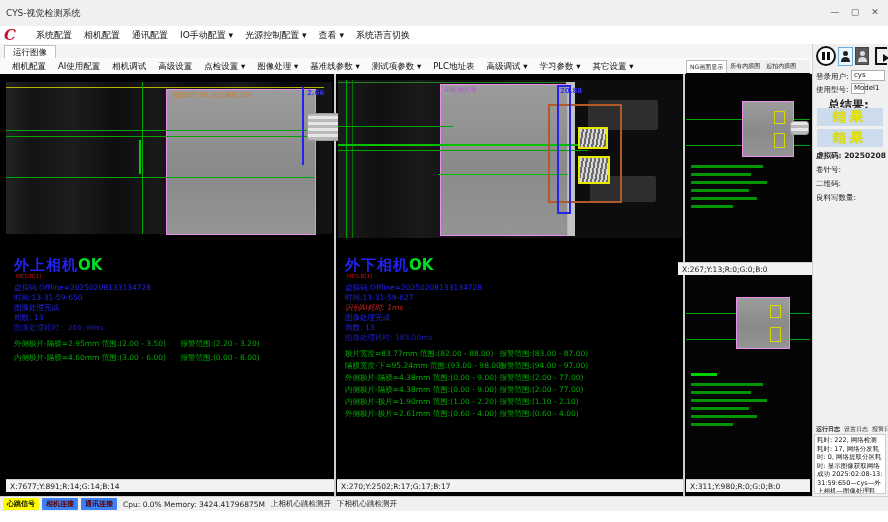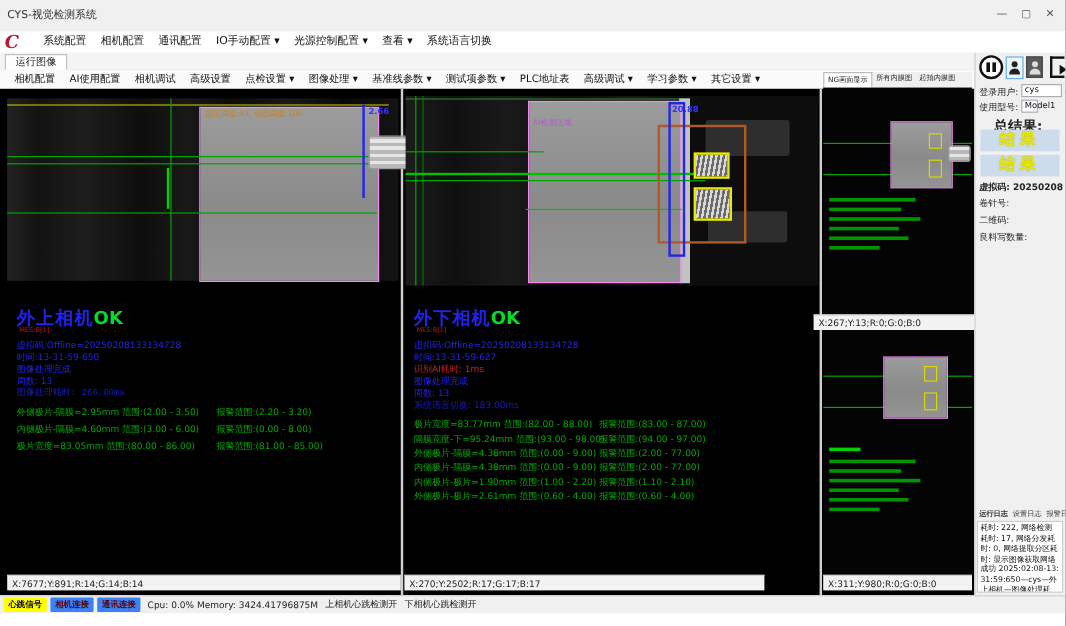--- a/index.html
+++ b/index.html
@@ -39,36 +39,36 @@
     background:linear-gradient(90deg,#232323 0%,#131313 8%,#1d1d1d 20%,#0e0e0e 34%,#191919 46%,#0c0c0c 58%,#1a1a1a 72%,#090909 86%,#141414 100%);}
   .img-right{left:338px;top:80px;width:344px;height:158px;
     background:linear-gradient(90deg,#1c1c1c 0%,#101010 12%,#1a1a1a 24%,#0d0d0d 40%,#161616 55%,#0a0a0a 70%,#101010 100%);}
   .cell{background:linear-gradient(180deg,#9c9c9c,#8a8a8a 55%,#949494);border:1px solid #f08cf0;}
   .gline{background:#00a400;}
   .gvline{background:#00a400;}
   .yline{background:#b4b400;}
   .bluevline{background:#2424ee;}
   .blue-label{color:#3434ff;font-size:7px;font-weight:bold;white-space:nowrap;}
   .orange-label{color:#c87f2a;font-size:6.5px;white-space:nowrap;}
-  .purple-label{color:#b257d6;font-size:6.5px;white-space:nowrap;margin-top:12px;}
+  .purple-label{color:#b257d6;font-size:6.5px;white-space:nowrap;}
   .connector{background:repeating-linear-gradient(0deg,#b9b9b9 0 3px,#e6e6e6 3px 6px);border-radius:3px;border:1px solid #9a9a9a;}
   .bluerect{border:2px solid #2424ee;}
   .brownrect{border:2px solid #b05a28;}
   .yellowrect{border:2px solid #e8e800;background:repeating-linear-gradient(100deg,#d8d8d8 0 2px,#6a6a6a 2px 4px);}
   .brightstrip{background:#c2c2c2;}
   .machine-dark{background:#0d0d0d;}
   .machine-part{background:#2e2e2e;border-radius:2px;}
 
   
   .cam-title{font-size:15px;font-weight:bold;color:#2222ee;white-space:nowrap;letter-spacing:1px;}
   .cam-title .ok{color:#00dd22;margin-left:0;letter-spacing:0;}
   .mes-tag{font-size:5.5px;color:#cc1111;white-space:nowrap;}
   .info-lines div{font-size:7.5px;line-height:10px;color:#2222ee;white-space:nowrap;}
   .info-left div:nth-child(5){color:#1b1bbf;font-family:Liberation Mono, monospace;}
-  .info-right div:nth-child(3){color:#cc2222;}
+  .info-right div:nth-child(3){color:#cc2222;font-style:italic;}
   .info-right div:nth-child(6){color:#1b1bbf;}
   .mrows .mrow{white-space:nowrap;color:#00a800;font-size:7.5px;}
   .rows-left .mrow{height:14px;line-height:14px;}
   .rows-right .mrow{height:12px;line-height:12px;}
   .mrow .mlabel{display:inline-block;}
   .rows-left .mlabel{width:164px;}
   .rows-right .mlabel{width:152px;}
 
   .coordbar{height:13px;background:#f2f2f2;border-top:1px solid #cfcfcf;font-size:7.5px;line-height:13px;
             color:#222;padding-left:4px;box-sizing:border-box;}
@@ -193,24 +193,20 @@
     </div>
   <div class="abs mrows rows-left" style="left:14px;top:337px;">
       <div class="mrow">
       <span class="mlabel">外侧极片-隔膜=2.95mm 范围:(2.00 - 3.50)</span>
       <span class="malarm">报警范围:(2.20 - 3.20)</span>
     </div>
       <div class="mrow">
       <span class="mlabel">内侧极片-隔膜=4.60mm 范围:(3.00 - 6.00)</span>
       <span class="malarm">报警范围:(0.00 - 8.00)</span>
     </div>
-      <div class="mrow">
-      <span class="mlabel">极片宽度=83.05mm 范围:(80.00 - 86.00)</span>
-      <span class="malarm">报警范围:(81.00 - 85.00)</span>
-    </div>
     </div>
   <div class="abs coordbar" style="left:6px;top:479px;width:328px;">X:7677;Y:891;R:14;G:14;B:14</div>
 
   <div class="abs img-right">
     <div class="abs gline" style="left:0;top:2px;width:344px;height:1px;background:#267d26;"></div>
     <div class="abs gvline" style="left:8px;top:0;width:1px;height:158px;"></div>
     <div class="abs gvline" style="left:14px;top:0;width:1px;height:158px;background:#007800;"></div>
     <div class="abs machine-dark" style="left:236px;top:0;width:108px;height:158px;"></div>
     <div class="abs machine-part" style="left:250px;top:20px;width:70px;height:30px;"></div>
     <div class="abs machine-part" style="left:252px;top:96px;width:66px;height:26px;"></div>
@@ -231,21 +227,21 @@
   <div class="abs cam-title" style="left:345px;top:256px;">
     <span>外下相机</span><span class="ok">OK</span>
   </div>
   <div class="abs mes-tag" style="left:347px;top:273px;">MES:B[1]</div>
   <div class="abs info-lines info-right" style="left:345px;top:283px;">
       <div>虚拟码:Offline=20250208133134728</div>
       <div>时间:13-31-59-627</div>
       <div>识别AI耗时: 1ms</div>
       <div>图像处理完成</div>
       <div>周数: 13</div>
-      <div>系统语言切换: 183.00ms</div>
+      <div>图像处理耗时: 183.00ms</div>
     </div>
   <div class="abs mrows rows-right" style="left:345px;top:348px;">
       <div class="mrow">
       <span class="mlabel">极片宽度=83.77mm 范围:(82.00 - 88.00)</span>
       <span class="malarm">报警范围:(83.00 - 87.00)</span>
     </div>
       <div class="mrow">
       <span class="mlabel">隔膜宽度-下=95.24mm 范围:(93.00 - 98.00)</span>
       <span class="malarm">报警范围:(94.00 - 97.00)</span>
     </div>
@@ -259,21 +255,21 @@
     </div>
       <div class="mrow">
       <span class="mlabel">内侧极片-极片=1.90mm 范围:(1.00 - 2.20)</span>
       <span class="malarm">报警范围:(1.10 - 2.10)</span>
     </div>
       <div class="mrow">
       <span class="mlabel">外侧极片-极片=2.61mm 范围:(0.60 - 4.00)</span>
       <span class="malarm">报警范围:(0.60 - 4.00)</span>
     </div>
     </div>
-  <div class="abs coordbar" style="left:337px;top:479px;width:300px;">X:270;Y:2502;R:17;G:17;B:17</div>
+  <div class="abs coordbar" style="left:337px;top:479px;width:346px;">X:270;Y:2502;R:17;G:17;B:17</div>
 
   <div class="abs small-tabs">
       <span>NG画面显示</span>
       <span>所有内膜图</span>
       <span>起拍内膜图</span>
     </div>
 
   <div class="abs sview" style="left:686px;top:73px;width:124px;height:189px;">
     <div class="abs gline" style="left:0;top:46px;width:124px;height:1px;"></div>
     <div class="abs gline" style="left:0;top:72px;width:124px;height:1px;"></div>

